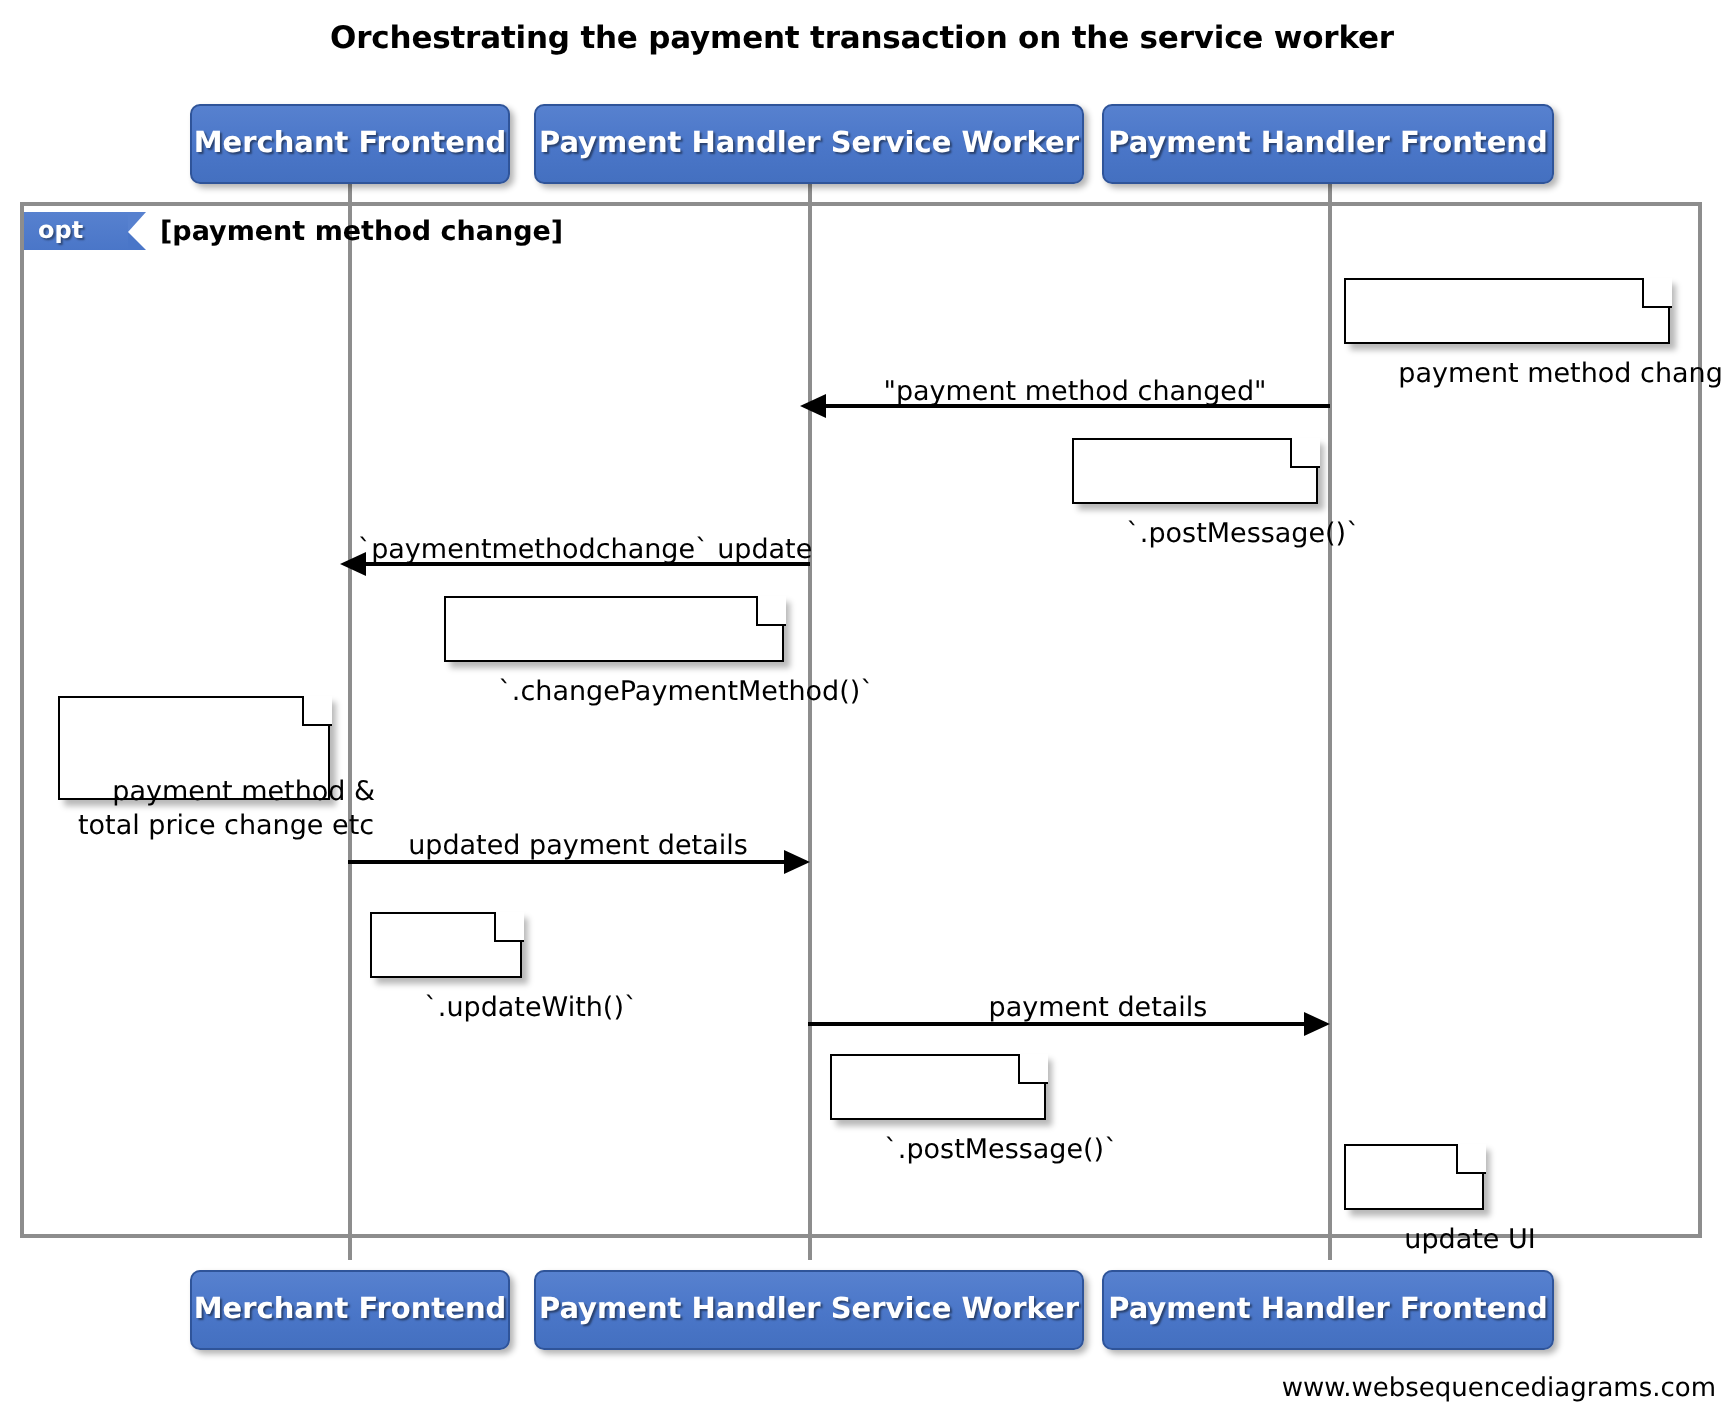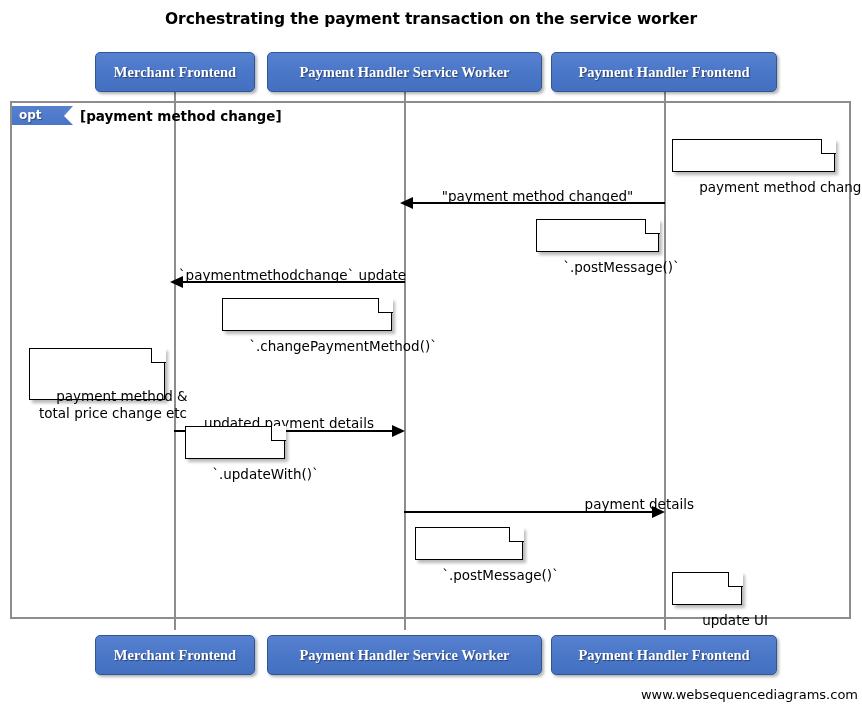--- a/index.html
+++ b/index.html
@@ -46,21 +46,20 @@
     color: #ffffff;
     font-size: 14.5px;
     font-weight: bold;
     text-align: center;
     line-height: 38px;
     height: 40px;
     box-shadow: 2px 2px 3px rgba(0,0,0,0.30);
     text-shadow: 1px 1px 1px rgba(0,0,0,0.45);
     white-space: nowrap;
     overflow: hidden;
-    font-family: Liberation Serif, serif;
   }
 
   
   .lifeline {
     position: absolute;
     width: 2px;
     background: #8d8d8d;
   }
 
   
@@ -217,28 +216,28 @@
 
   <div class="note" style="left:222px; top:298px; width:170px; height:33px;">
     <span class="fold-cut"></span>
     <span>`.changePaymentMethod()`</span>
   </div>
 
   <div class="msg-line" style="left:174px; top:430px; width:218px;"></div>
   <div class="arrow-head right" style="left:392px; top:425px;"></div>
   <div class="msg-label" style="left:174px; top:415px; width:230px;">updated payment details</div>
 
-  <div class="note" style="left:185px; top:426px; width:100px; height:33px;text-align:center;">
+  <div class="note" style="left:185px; top:456px; width:76px; height:33px;text-align:center;">
     <span class="fold-cut"></span>
     <span>`.updateWith()`</span>
   </div>
 
   <div class="msg-line" style="left:404px; top:511px; width:248px;"></div>
   <div class="arrow-head right" style="left:652px; top:506px;"></div>
-  <div class="msg-label" style="left:404px; top:496px; width:290px;text-align:right;">payment details</div>
+  <div class="msg-label" style="left:404px; top:496px; width:290px;">payment details</div>
 
   <div class="note" style="left:415px; top:527px; width:108px; height:33px;">
     <span class="fold-cut"></span>
     <span>`.postMessage()`</span>
   </div>
 
   <div class="note" style="left:672px; top:572px; width:70px; height:33px;padding-left:12px;">
     <span class="fold-cut"></span>
     <span>update UI</span>
   </div>

